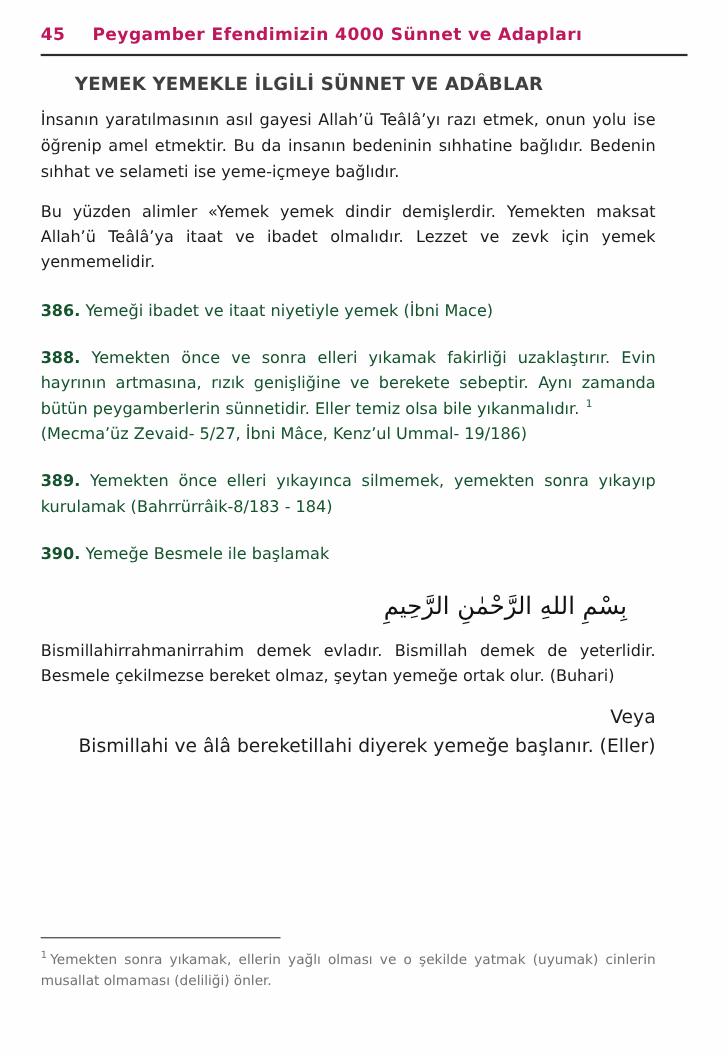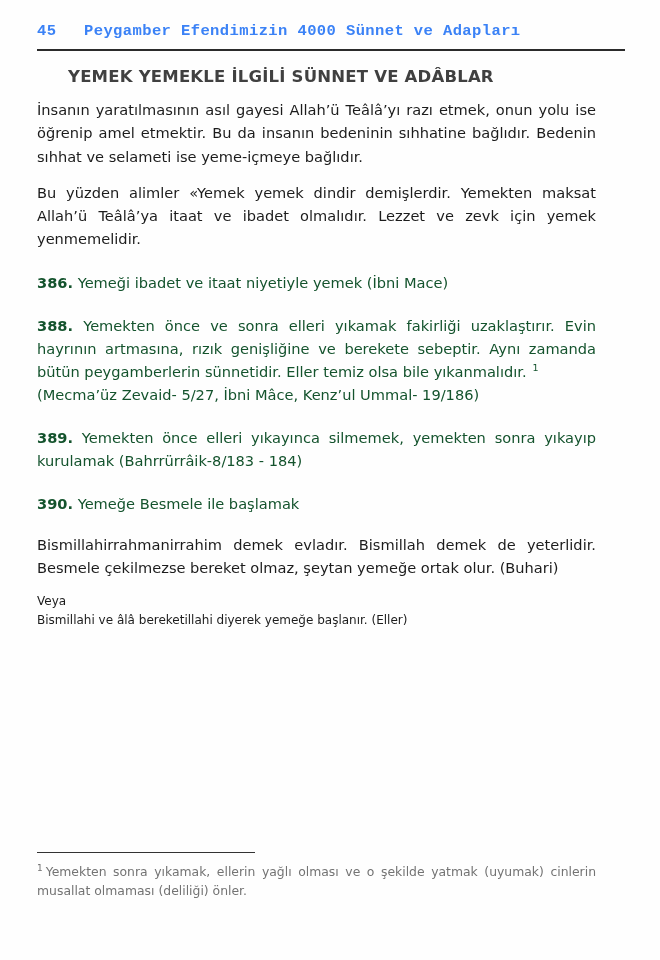--- a/index.html
+++ b/index.html
@@ -32,22 +32,21 @@
     top: 22px;
     width: 588px;
     height: 30px;
   }
   .header-row {
     display: flex;
     align-items: flex-end;
     font-weight: bold;
     font-size: 15.5px;
     letter-spacing: 0.4px;
-    color: #3b82f6;
-    font-family: Liberation Mono, monospace;
+    color: #be185d;
   }
   .page-number {
     width: 47px;
     flex: 0 0 47px;
   }
   .header-title {
     white-space: nowrap;
   }
   .header-rule {
     position: absolute;
@@ -119,23 +118,23 @@
     padding-right: 26px;
     white-space: nowrap;
   }
   .arabic-2 {
     margin: 12px 0 10px 0;
     padding-right: 30px;
   }
 
   .plain-line {
     margin: 0 0 0 0;
-    font-size: 12px;
+    font-size: 17px;
     line-height: 1.58;
-    text-align: left;
+    text-align: right;
     color: #1c1c1c;
   }
 
   
   .footnote {
     position: absolute;
     left: 37px;
     top: 852px;
     width: 559px;
   }
@@ -196,20 +195,21 @@
     <p class="entry">
       <span class="num">389.</span>
       <span>Yemekten önce elleri yıkayınca silmemek, yemekten sonra yıkayıp kurulamak (Bahrrürrâik-8/183 - 184)</span>
     </p>
 
     <p class="entry tight">
       <span class="num">390.</span>
       <span>Yemeğe Besmele ile başlamak</span>
     </p>
 
+    <div class="arabic">بِسْمِ اللهِ الرَّحْمٰنِ الرَّحِيمِ</div>
 
     <p class="body">Bismillahirrahmanirrahim demek evladır. Bismillah demek de yeterlidir. Besmele çekilmezse bereket olmaz, şeytan yemeğe ortak olur. (Buhari)</p>
 
     <p class="plain-line">Veya</p>
 
 
     <p class="plain-line">Bismillahi ve âlâ bereketillahi diyerek yemeğe başlanır. (Eller)</p>
 
   </div>
 

